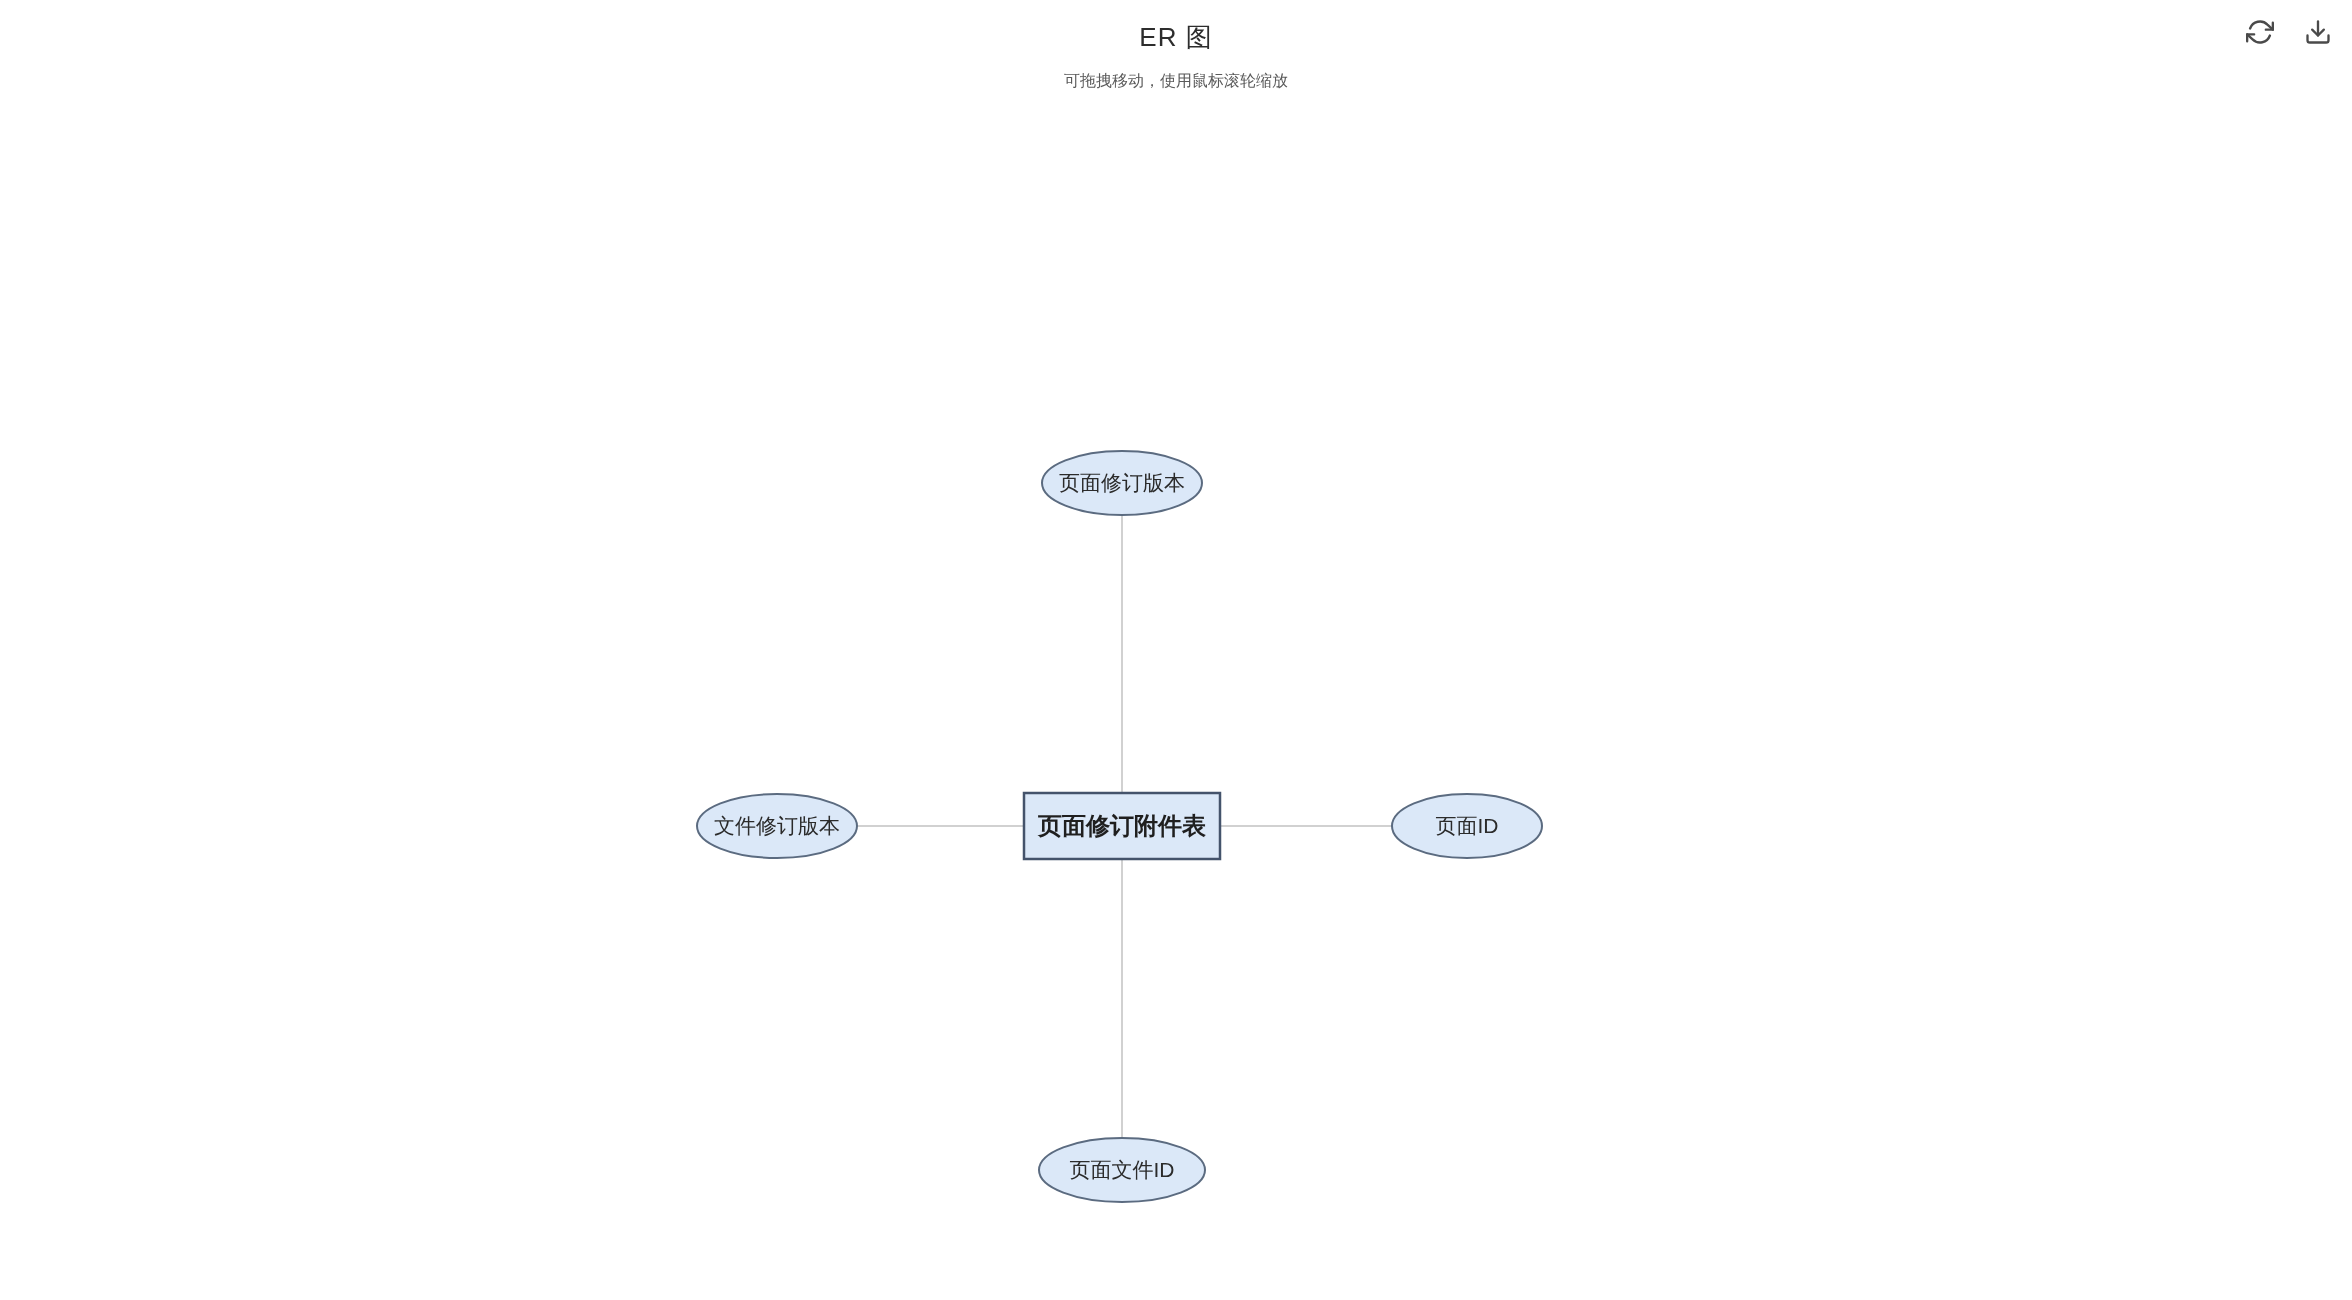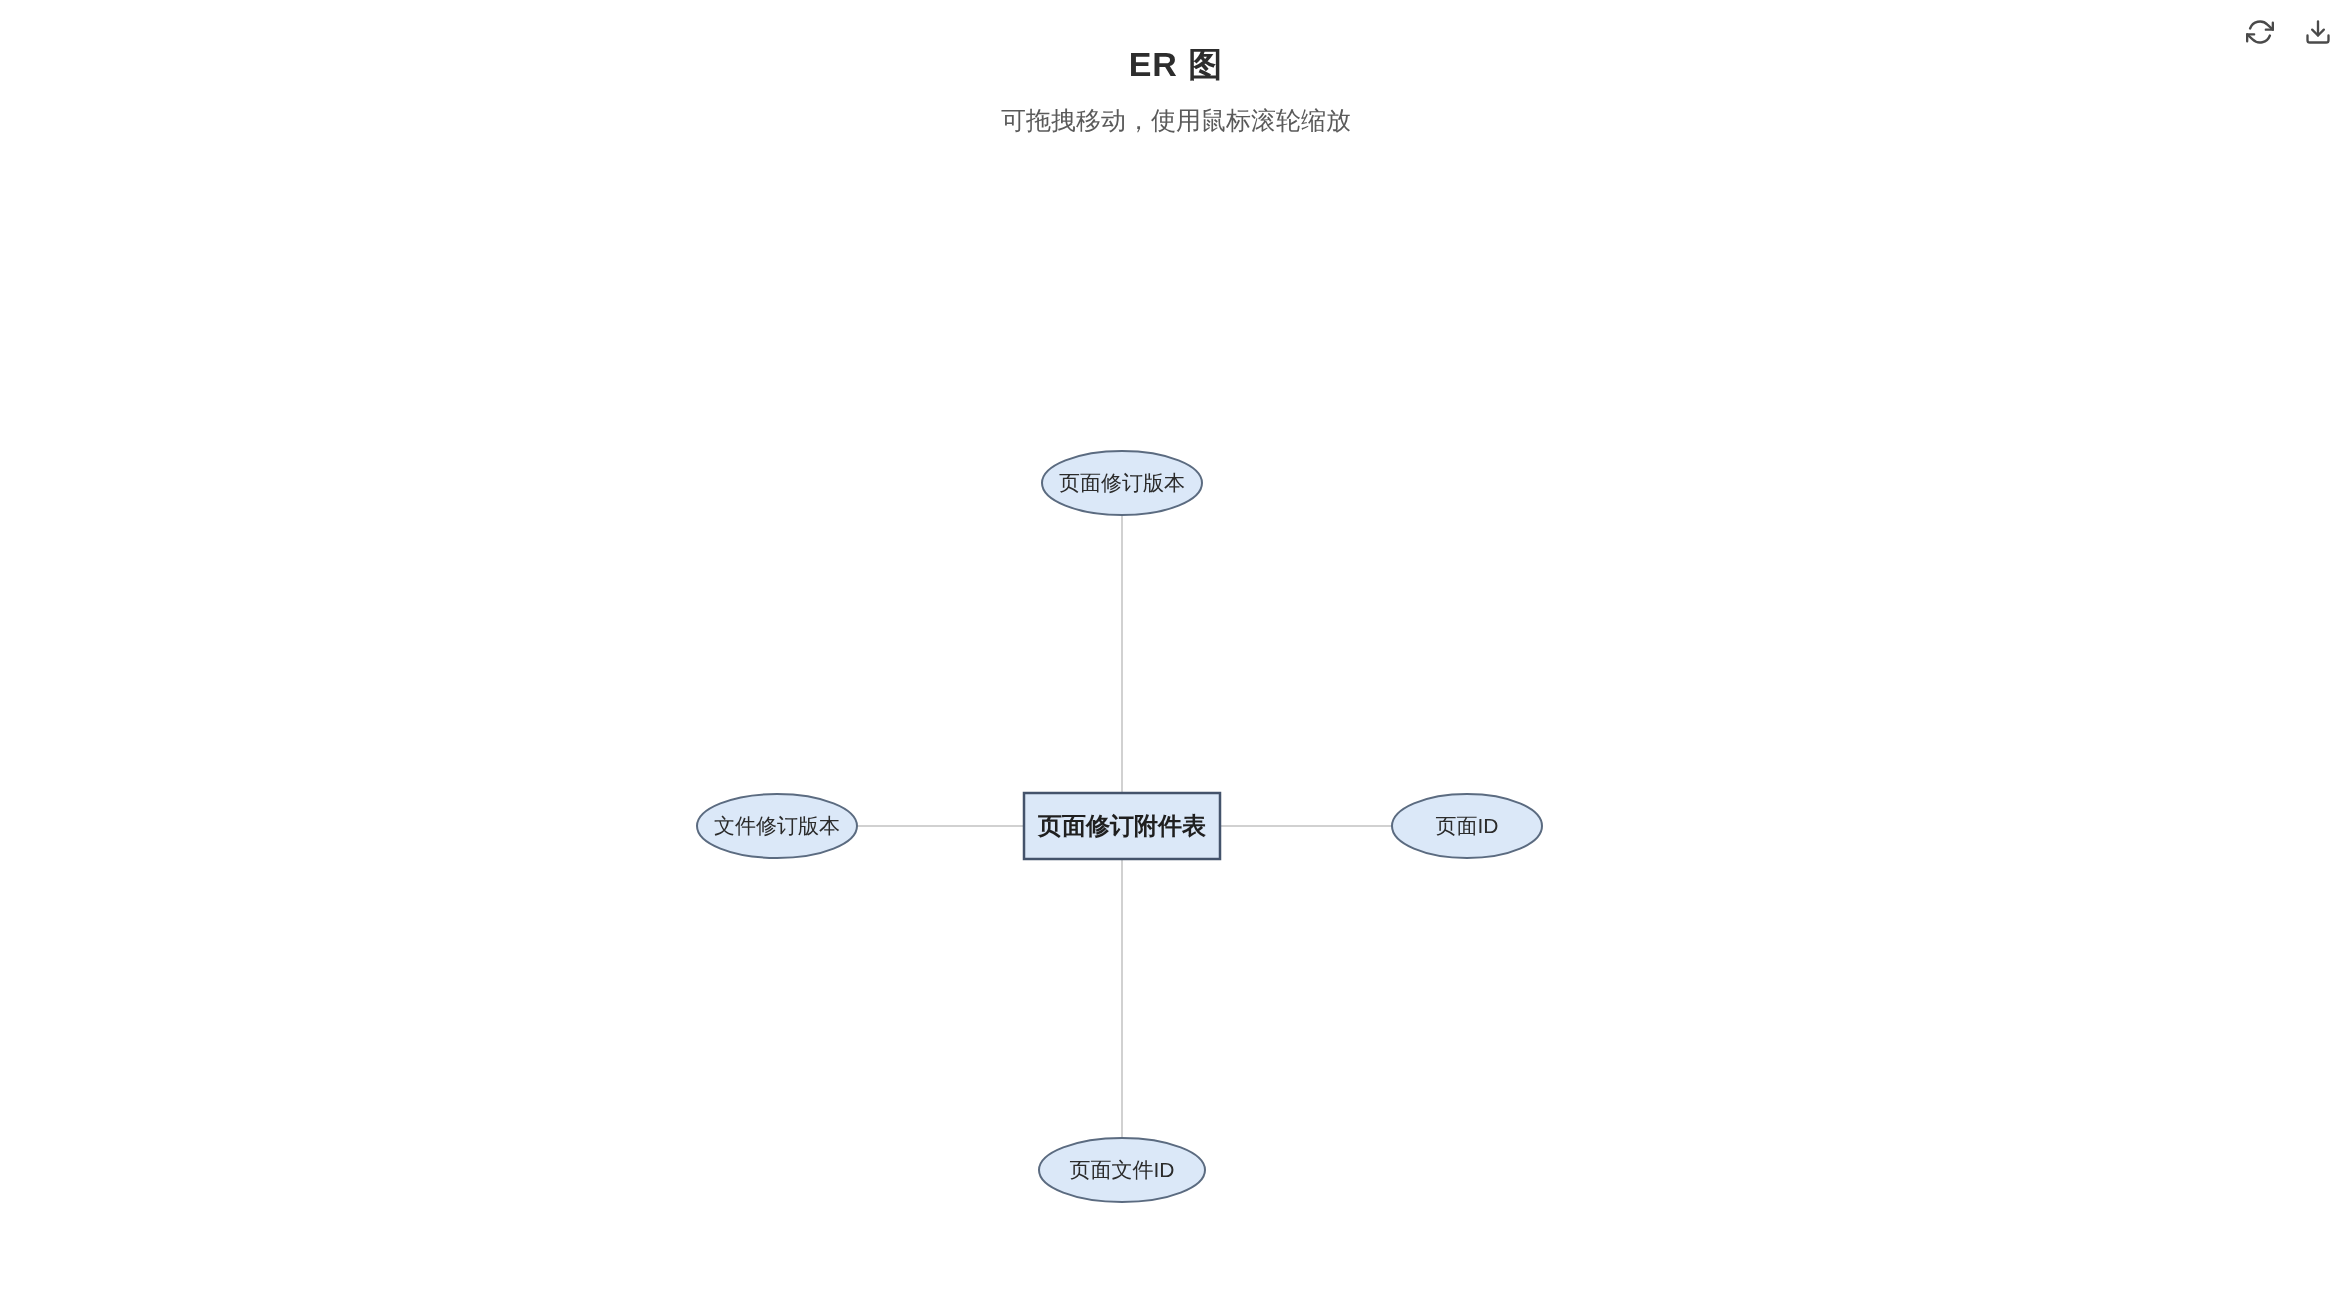--- a/index.html
+++ b/index.html
@@ -16,29 +16,29 @@
   }
   .header {
     position: absolute;
     top: 0;
     left: 0;
     width: 100%;
     text-align: center;
     pointer-events: none;
   }
   .title {
-    margin-top: 42px;
-    font-size: 34px;
-    font-weight: 700;
+    margin-top: 20px;
+    font-size: 26px;
+    font-weight: 400;
     letter-spacing: 1px;
     color: var(--title-color, #2d2d2d);
   }
   .subtitle {
     margin-top: 16px;
-    font-size: 25px;
+    font-size: 16px;
     color: var(--subtitle-color, #5a5a5a);
   }
   .toolbar {
     position: absolute;
     top: 16px;
     right: 18px;
     display: flex;
     gap: 26px;
     align-items: center;
   }

